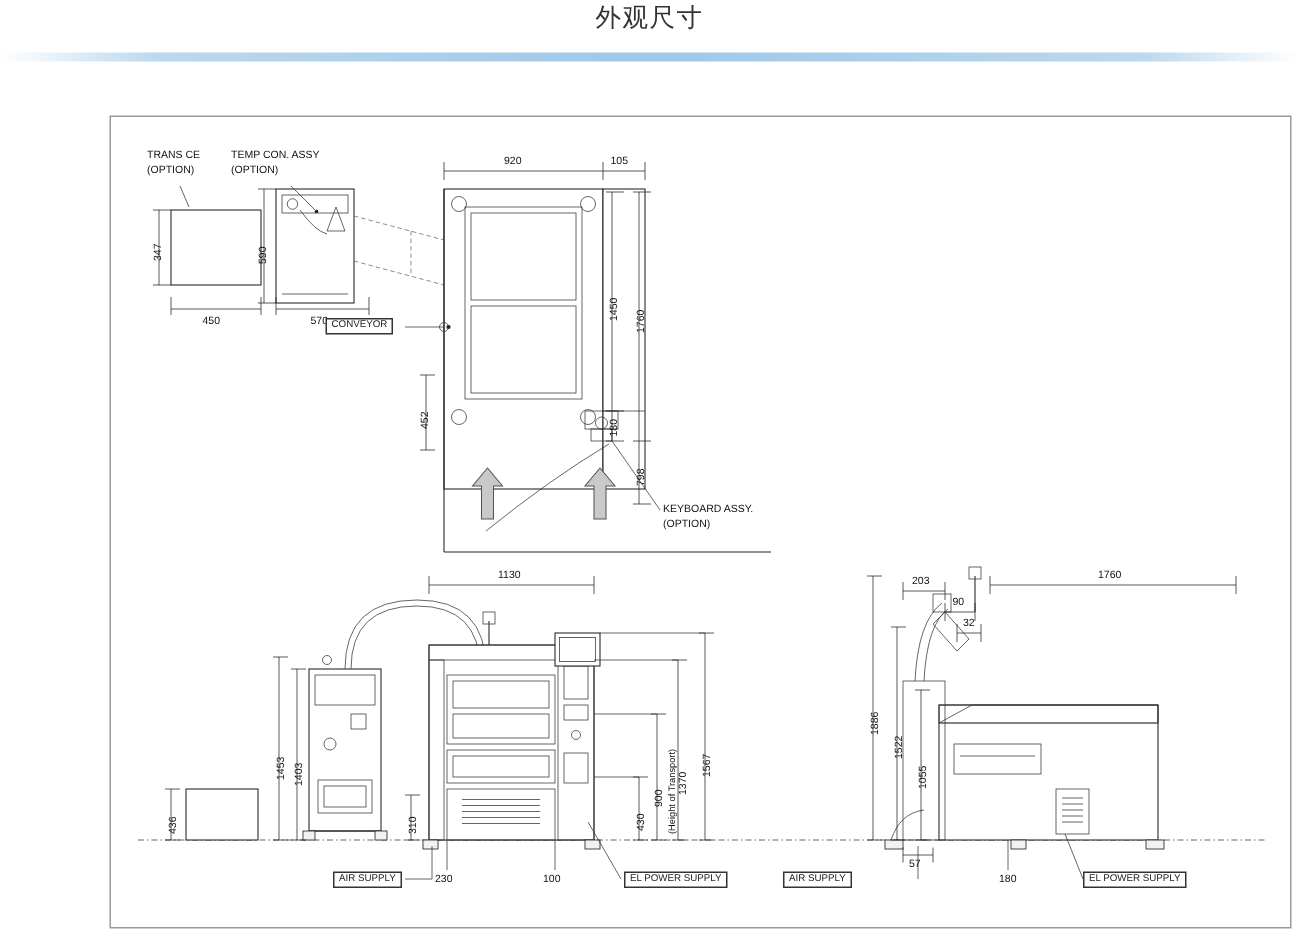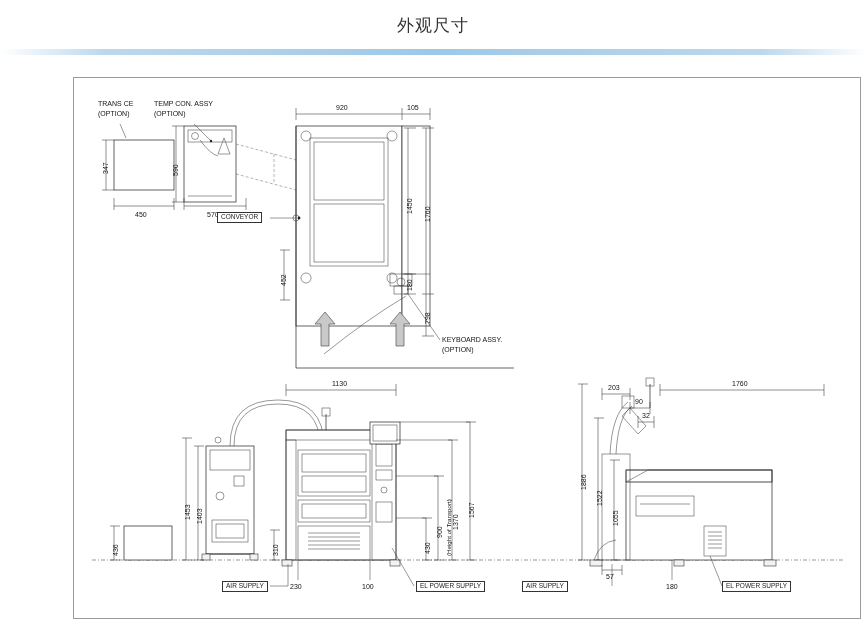--- a/index.html
+++ b/index.html
@@ -13,21 +13,20 @@
     font-family: "Liberation Sans", sans-serif;
     color: #222;
     overflow: hidden;
     position: relative;
   }
   .page-title {
     width: 100%;
     text-align: center;
     font-size: 17px;
     color: #333;
-    padding-top: 14px;
     box-sizing: border-box;
     letter-spacing: 1px;
   }
   .title-rule {
     margin-top: 12px;
     height: 6px;
     width: 100%;
     background: linear-gradient(to right, #ffffff 0%, #bcd8ee 12%, #9ec8e8 50%, #bcd8ee 88%, #ffffff 100%);
   }
   .drawing-frame {

